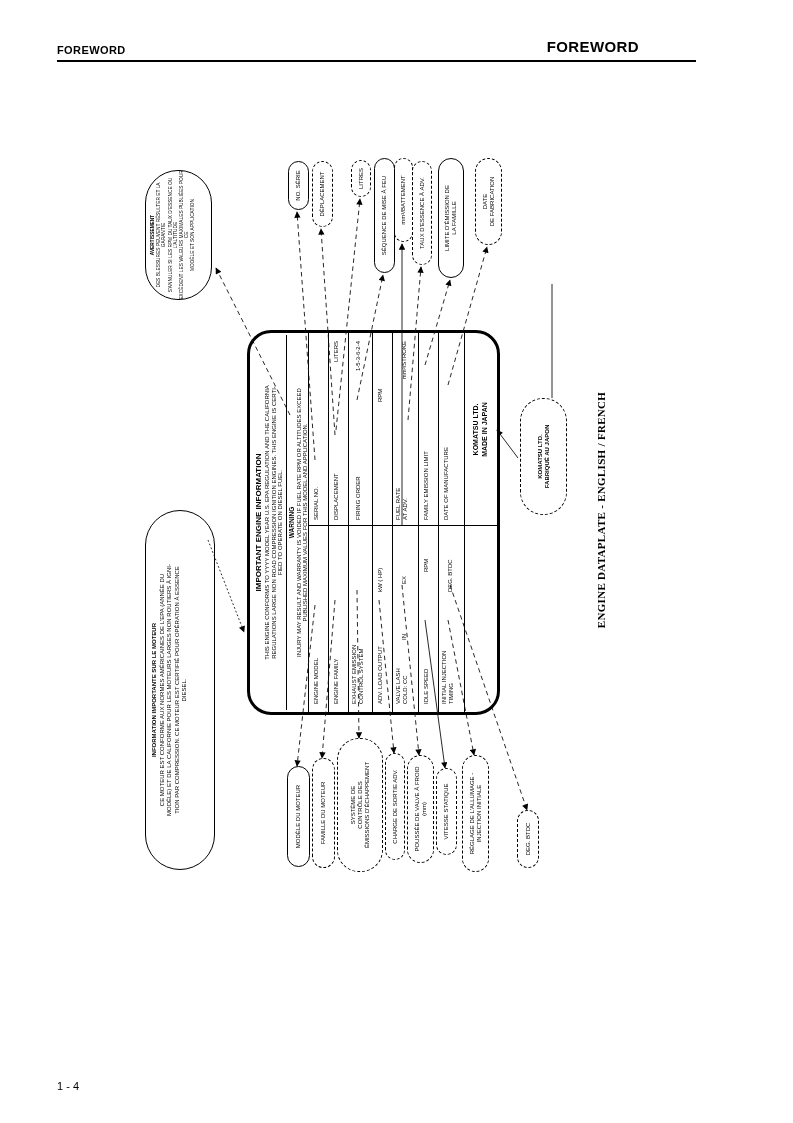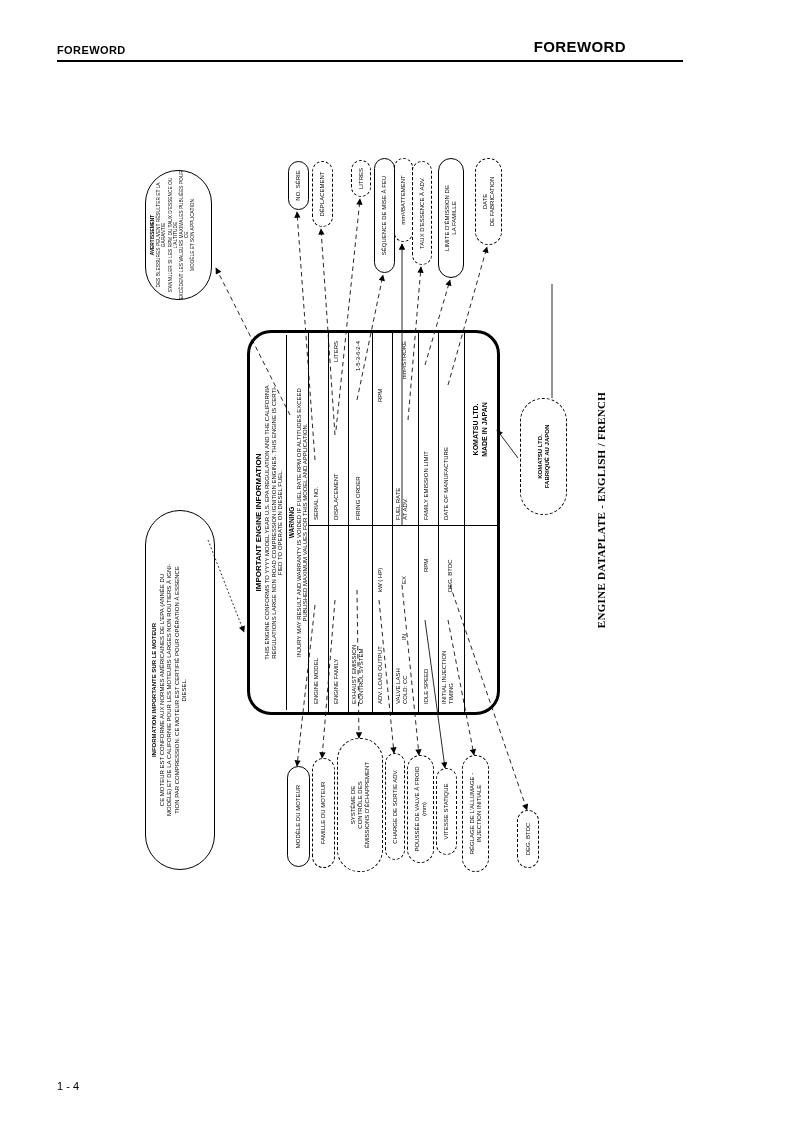--- a/index.html
+++ b/index.html
@@ -1,17 +1,17 @@
 <!DOCTYPE html>
 <html><head>
 <meta charset="utf-8">
 <style>
   html,body{margin:0;padding:0;background:#fff;}
   .page{position:relative;width:683px;height:1123px;background:#fff;overflow:hidden;
-        font-family:"Liberation Sans",sans-serif;color:#000;}
+        font-family:"Liberation Sans",sans-serif;color:#000;padding-left:13px;}
   
   .hdr-left{position:absolute;left:57px;top:44px;font-size:11px;font-weight:bold;letter-spacing:.4px;}
   .hdr-right{position:absolute;right:57px;top:38px;font-size:15px;font-weight:bold;letter-spacing:.4px;}
   .hdr-rule{position:absolute;left:57px;top:60px;width:680px;border-top:2.5px solid #000;}
   .footer{position:absolute;left:57px;top:1080px;font-size:11px;}
   
   .watermark{position:absolute;left:178px;top:406px;font-size:31px;color:#2e2e2e;opacity:.9;
              letter-spacing:.5px;z-index:10;}
   
   .fig-wrap{position:absolute;left:140px;top:150px;width:490px;height:740px;}

